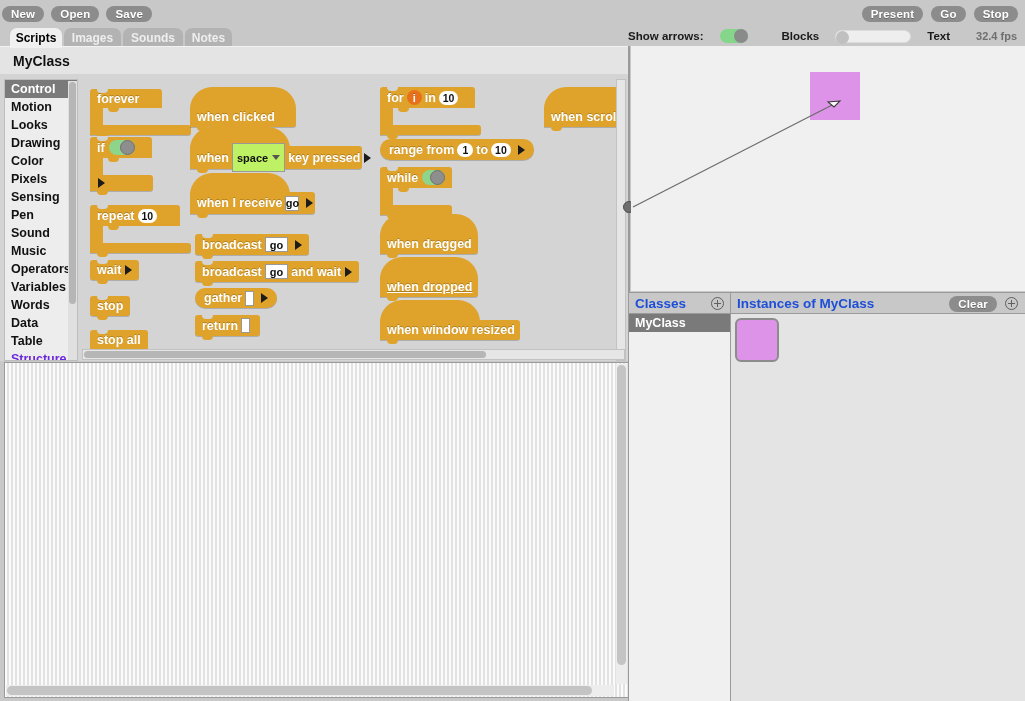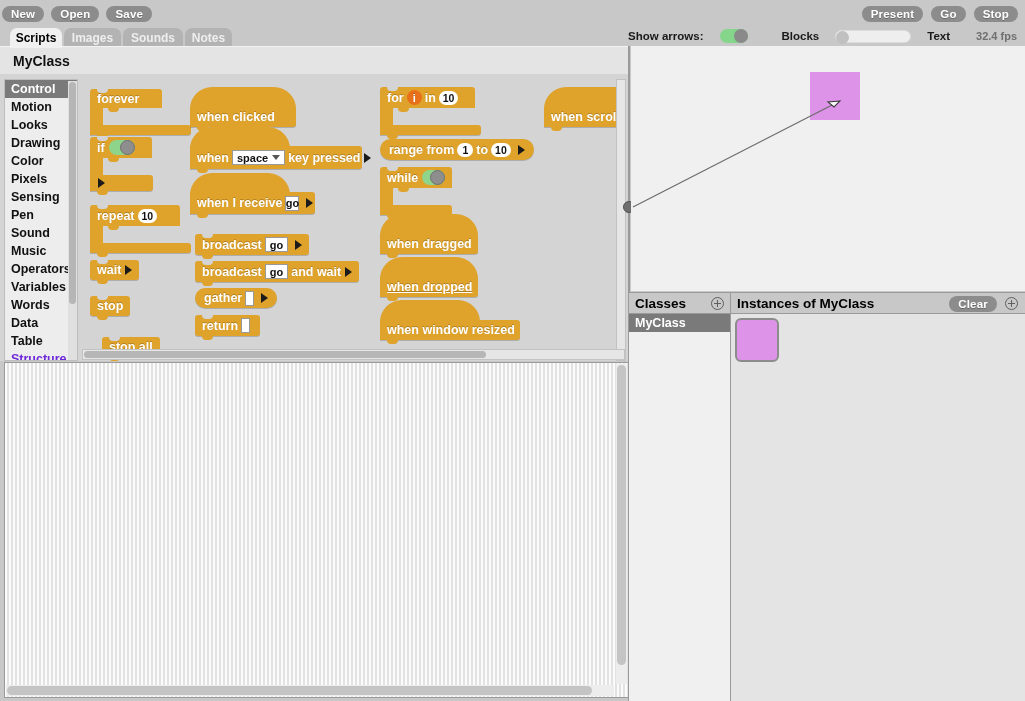--- a/index.html
+++ b/index.html
@@ -190,22 +190,22 @@
     height: 15px; min-width: 14px;
     display: inline-flex; align-items: center; justify-content: center;
     font-size: 11px; font-weight: bold; padding: 0 4px; margin: 0 3px;
     border: 1px solid #999;
   }
   .slot-blank {
     background: #fff; height: 15px; width: 9px; margin: 0 3px;
     border: 1px solid #999; display: inline-block;
   }
   .slot-drop {
-    background: #ffffff; color: #111; text-shadow: none;
-    height: 15px; display: inline-flex; align-items: center; gap: 4px;
+    background: #bef264; color: #111; text-shadow: none;
+    height: 29px; display: inline-flex; align-items: center; gap: 4px;
     font-size: 11px; font-weight: bold; padding: 0 4px; margin: 0 3px;
     border: 1px solid #999;
   }
   .caret-dn {
     width:0;height:0;border-left:4px solid transparent;border-right:4px solid transparent;
     border-top:5px solid #555;
   }
   .arrow-r {
     width:0;height:0;border-top:5px solid transparent;border-bottom:5px solid transparent;
     border-left:7px solid #1b1b1b; margin-left: 4px;
@@ -257,21 +257,21 @@
     position: absolute; left: 179px; top: 26px; width: 50px; height: 48px;
     background: #dd93e8;
   }
   .stage svg { position: absolute; left: 0; top: 0; width: 394px; height: 245px; }
 
   
   .panelhdr {
     position: absolute; height: 22px; background: #c8c8c8;
     border-top: 1px solid #9a9a9a; border-bottom: 1px solid #9a9a9a;
   }
-  .panelhdr .t { position: absolute; left: 6px; top: 3px; font-size: 13.5px; font-weight: bold; color: #000000; }
+  .panelhdr .t { position: absolute; left: 6px; top: 3px; font-size: 13.5px; font-weight: bold; color: #1d4ed8; }
   .plus {
     position: absolute; width: 13px; height: 13px; border-radius: 50%;
     border: 1.5px solid #5f5f5f; top: 4px; cursor: pointer;
   }
   .plus::before { content:""; position:absolute; left:4.5px; top:1.5px; width:1.5px; height:7px; background:#5f5f5f; }
   .plus::after  { content:""; position:absolute; left:1.5px; top:4.5px; width:7px; height:1.5px; background:#5f5f5f; }
 
   .classes-panel { position: absolute; left: 629px; top: 292px; width: 102px; height: 409px; background: #f0f0f0; }
   .classes-list { position: absolute; left: 0; top: 22px; width: 102px; height: 387px; background: #f0f0f0; }
   .class-item {
@@ -389,21 +389,21 @@
 
       <div class="blk cmd" style="left:8px; top:181px; height:20px;">
         <span>wait</span>
         <span class="arrow-r"></span>
       </div>
 
       <div class="blk cmd" style="left:8px; top:217px; height:20px;">
         <span>stop</span>
       </div>
 
-      <div class="blk cmd" style="left:20px; top:251px; height:20px;margin-top:7px;">
+      <div class="blk cmd" style="left:8px; top:251px; height:20px;">
         <span>stop all</span>
       </div>
 
       <div class="hat" style="left:108px; top:8px;">
         <div class="dome" style="width:106px;"></div>
         <div class="body" style="width:106px;">when clicked</div>
       </div>
 
       <div class="hat" style="left:108px; top:48px;">
         <div class="dome" style="width:100px;"></div>

